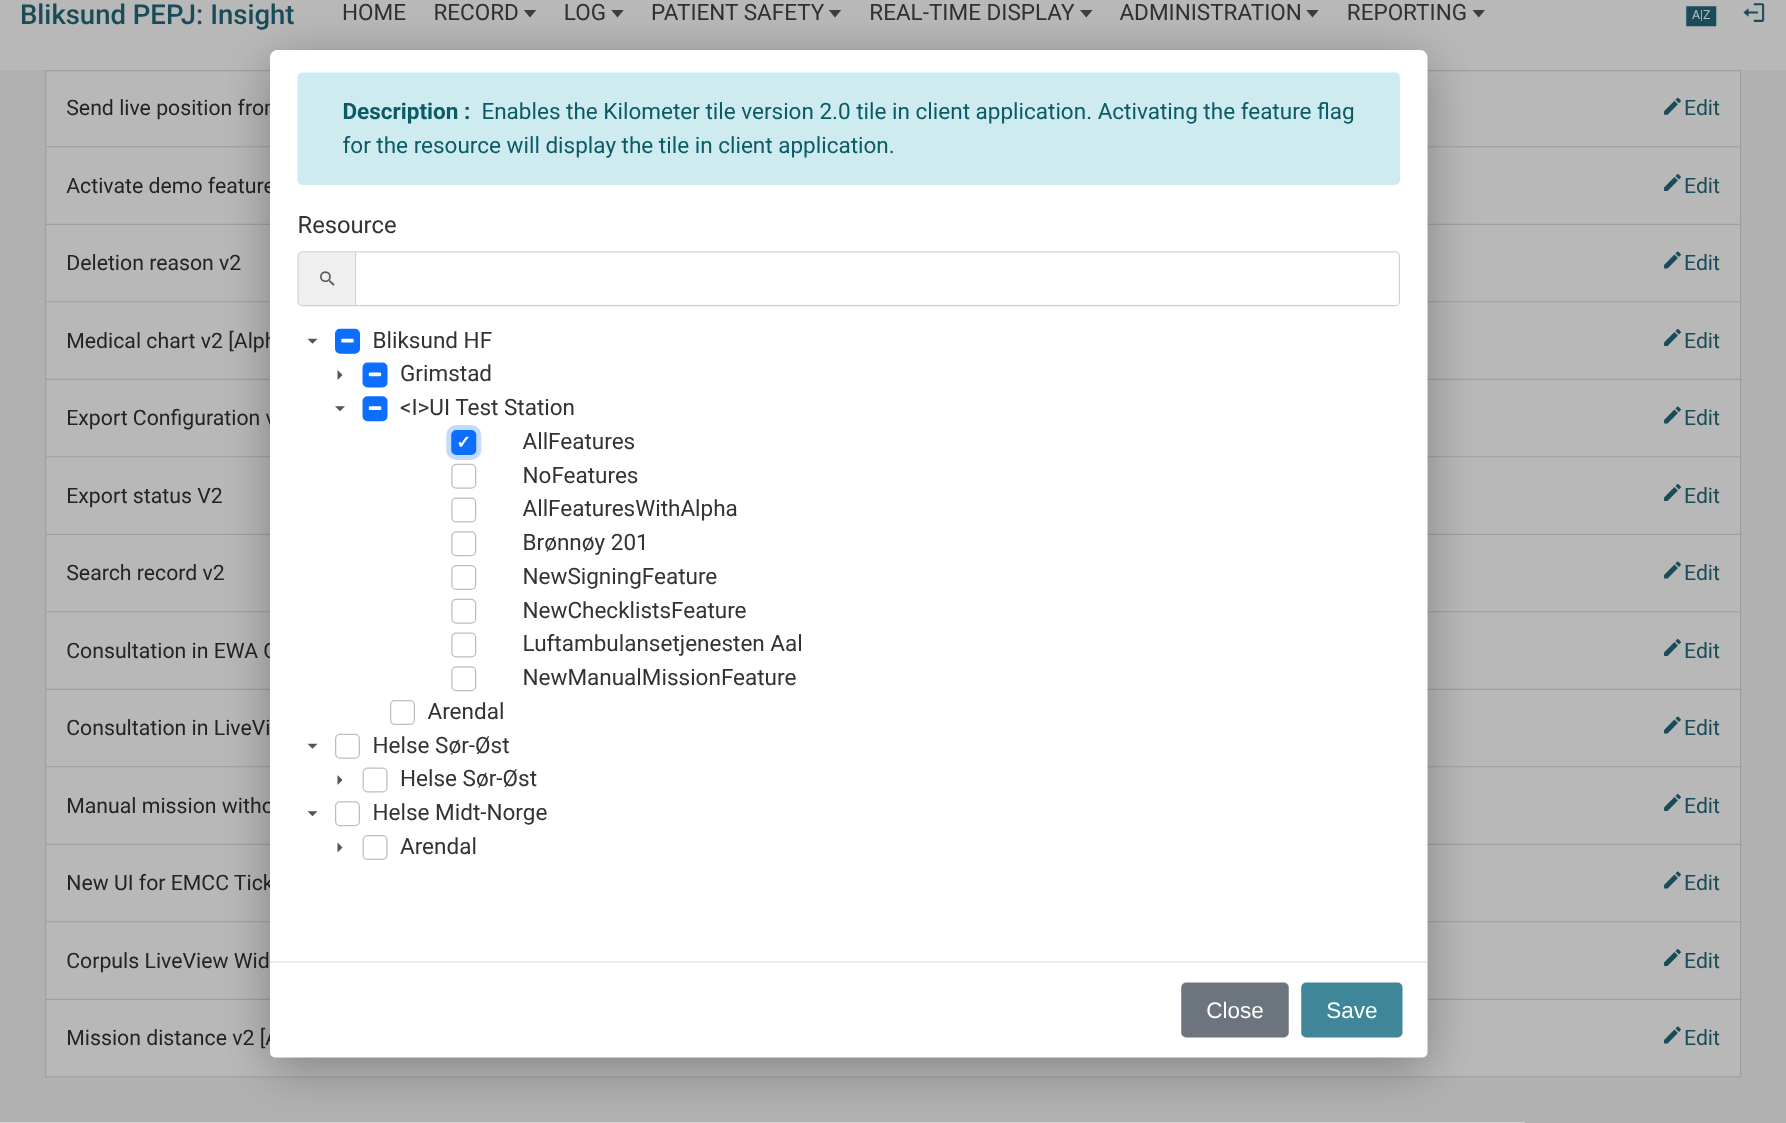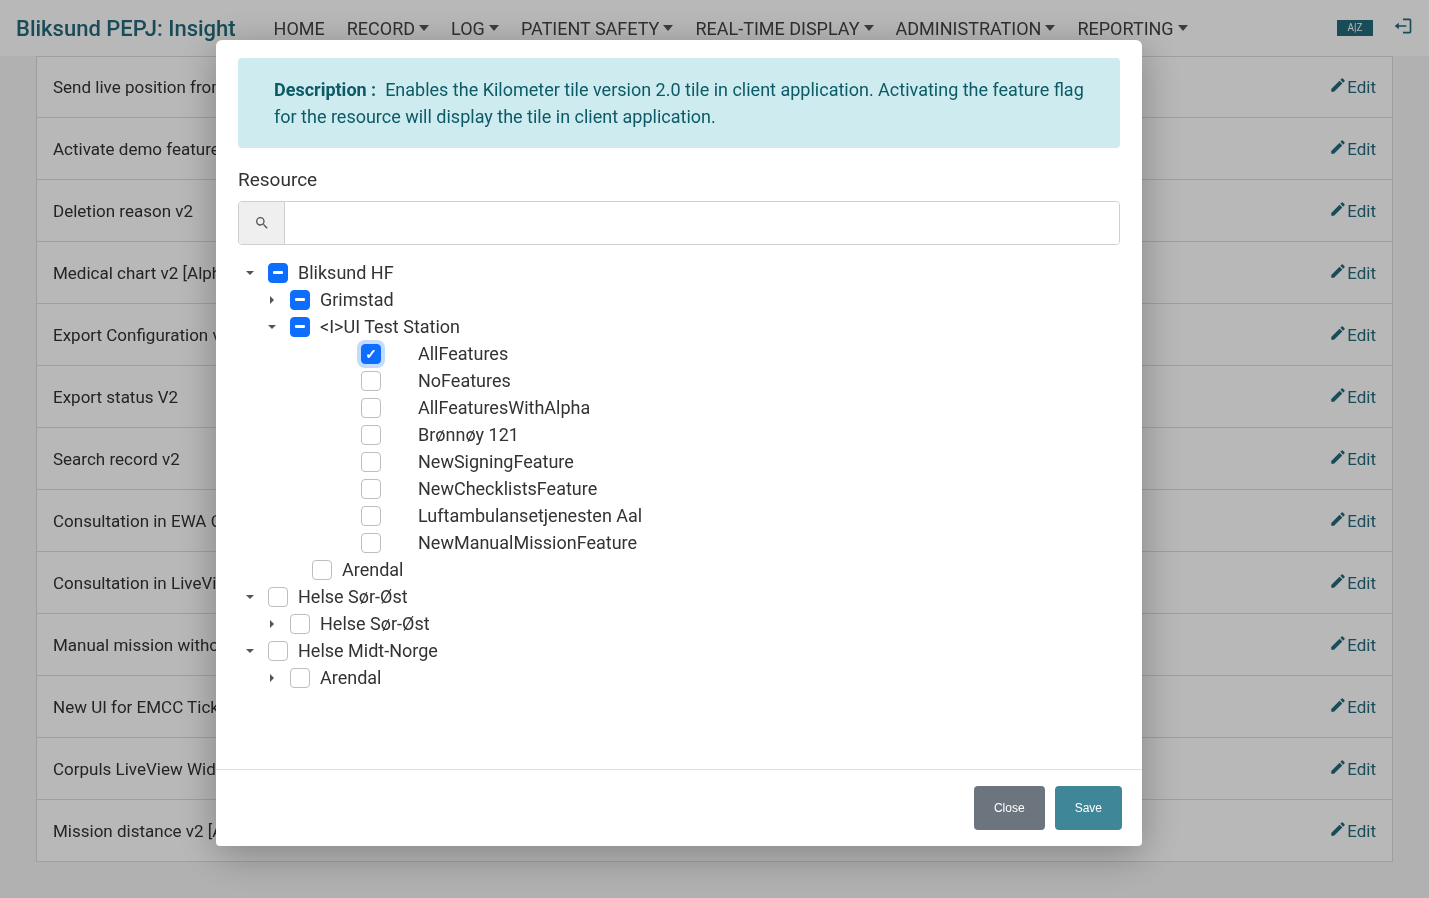--- a/index.html
+++ b/index.html
@@ -15,39 +15,39 @@
   }
   .backdrop {
     position: fixed;
     inset: 0;
     background: rgba(0,0,0,0.28);
     z-index: 100;
   }
   
   .navbar {
     display: flex;
-    align-items: center;
+    align-items: flex-start;
     height: 56px;
     padding: 0 16px;
     background: #fff;
     gap: 18px;
     font-size: 18px;
   }
   .brand { color: #236a7b; font-size: 22px; font-weight: 500; margin-right: 20px; }
   .nav-item { color: #444; display: flex; align-items: center; gap: 4px; }
   .nav-right { margin-left: auto; display: flex; align-items: center; gap: 20px; color: #236a7b; }
   .caret {
     width: 0; height: 0;
     border-left: 5px solid transparent;
     border-right: 5px solid transparent;
     border-top: 6px solid #555;
     display: inline-block;
   }
   .lang-icon {
-    width: 36px; height: 16px; background: #236a7b; display: inline-block;
+    width: 24px; height: 16px; background: #236a7b; display: inline-block;
     font-size: 10px; color: #fff; line-height: 16px; text-align: center;
   }
   .logout-icon svg { width: 20px; height: 20px; }
   
   .bg-list {
     padding: 0 36px;
   }
   .bg-row {
     display: flex;
     align-items: center;
@@ -140,21 +140,21 @@
   
   .modal-footer {
     border-top: 1px solid #e0e0e0;
     padding: 16px 20px;
     display: flex;
     gap: 10px;
     justify-content: flex-end;
   }
   .btn {
     height: 44px; padding: 0 20px; border: none; border-radius: 4px;
-    font-size: 12px; color: #fff; cursor: pointer;
+    font-size: 18px; color: #fff; cursor: pointer;
   }
   .btn-secondary { background: #6c757d; }
   .btn-primary { background: #3f8699; }
 </style>
 </head>
 <body>
 
 <div class="navbar">
   <div class="brand">Bliksund PEPJ: Insight</div>
   <div id="nav-items" style="display:flex; gap:22px;">
@@ -371,21 +371,21 @@
           <span>NoFeatures</span>
         </div>
         <div class="tree-row lvl2">
           <span class="toggle placeholder"></span>
           <span class="cbx"></span>
           <span>AllFeaturesWithAlpha</span>
         </div>
         <div class="tree-row lvl2">
           <span class="toggle placeholder"></span>
           <span class="cbx"></span>
-          <span>Brønnøy 121</span>
+          <span>Brønnøy 201</span>
         </div>
         <div class="tree-row lvl2">
           <span class="toggle placeholder"></span>
           <span class="cbx"></span>
           <span>NewSigningFeature</span>
         </div>
         <div class="tree-row lvl2">
           <span class="toggle placeholder"></span>
           <span class="cbx"></span>
           <span>NewChecklistsFeature</span>

